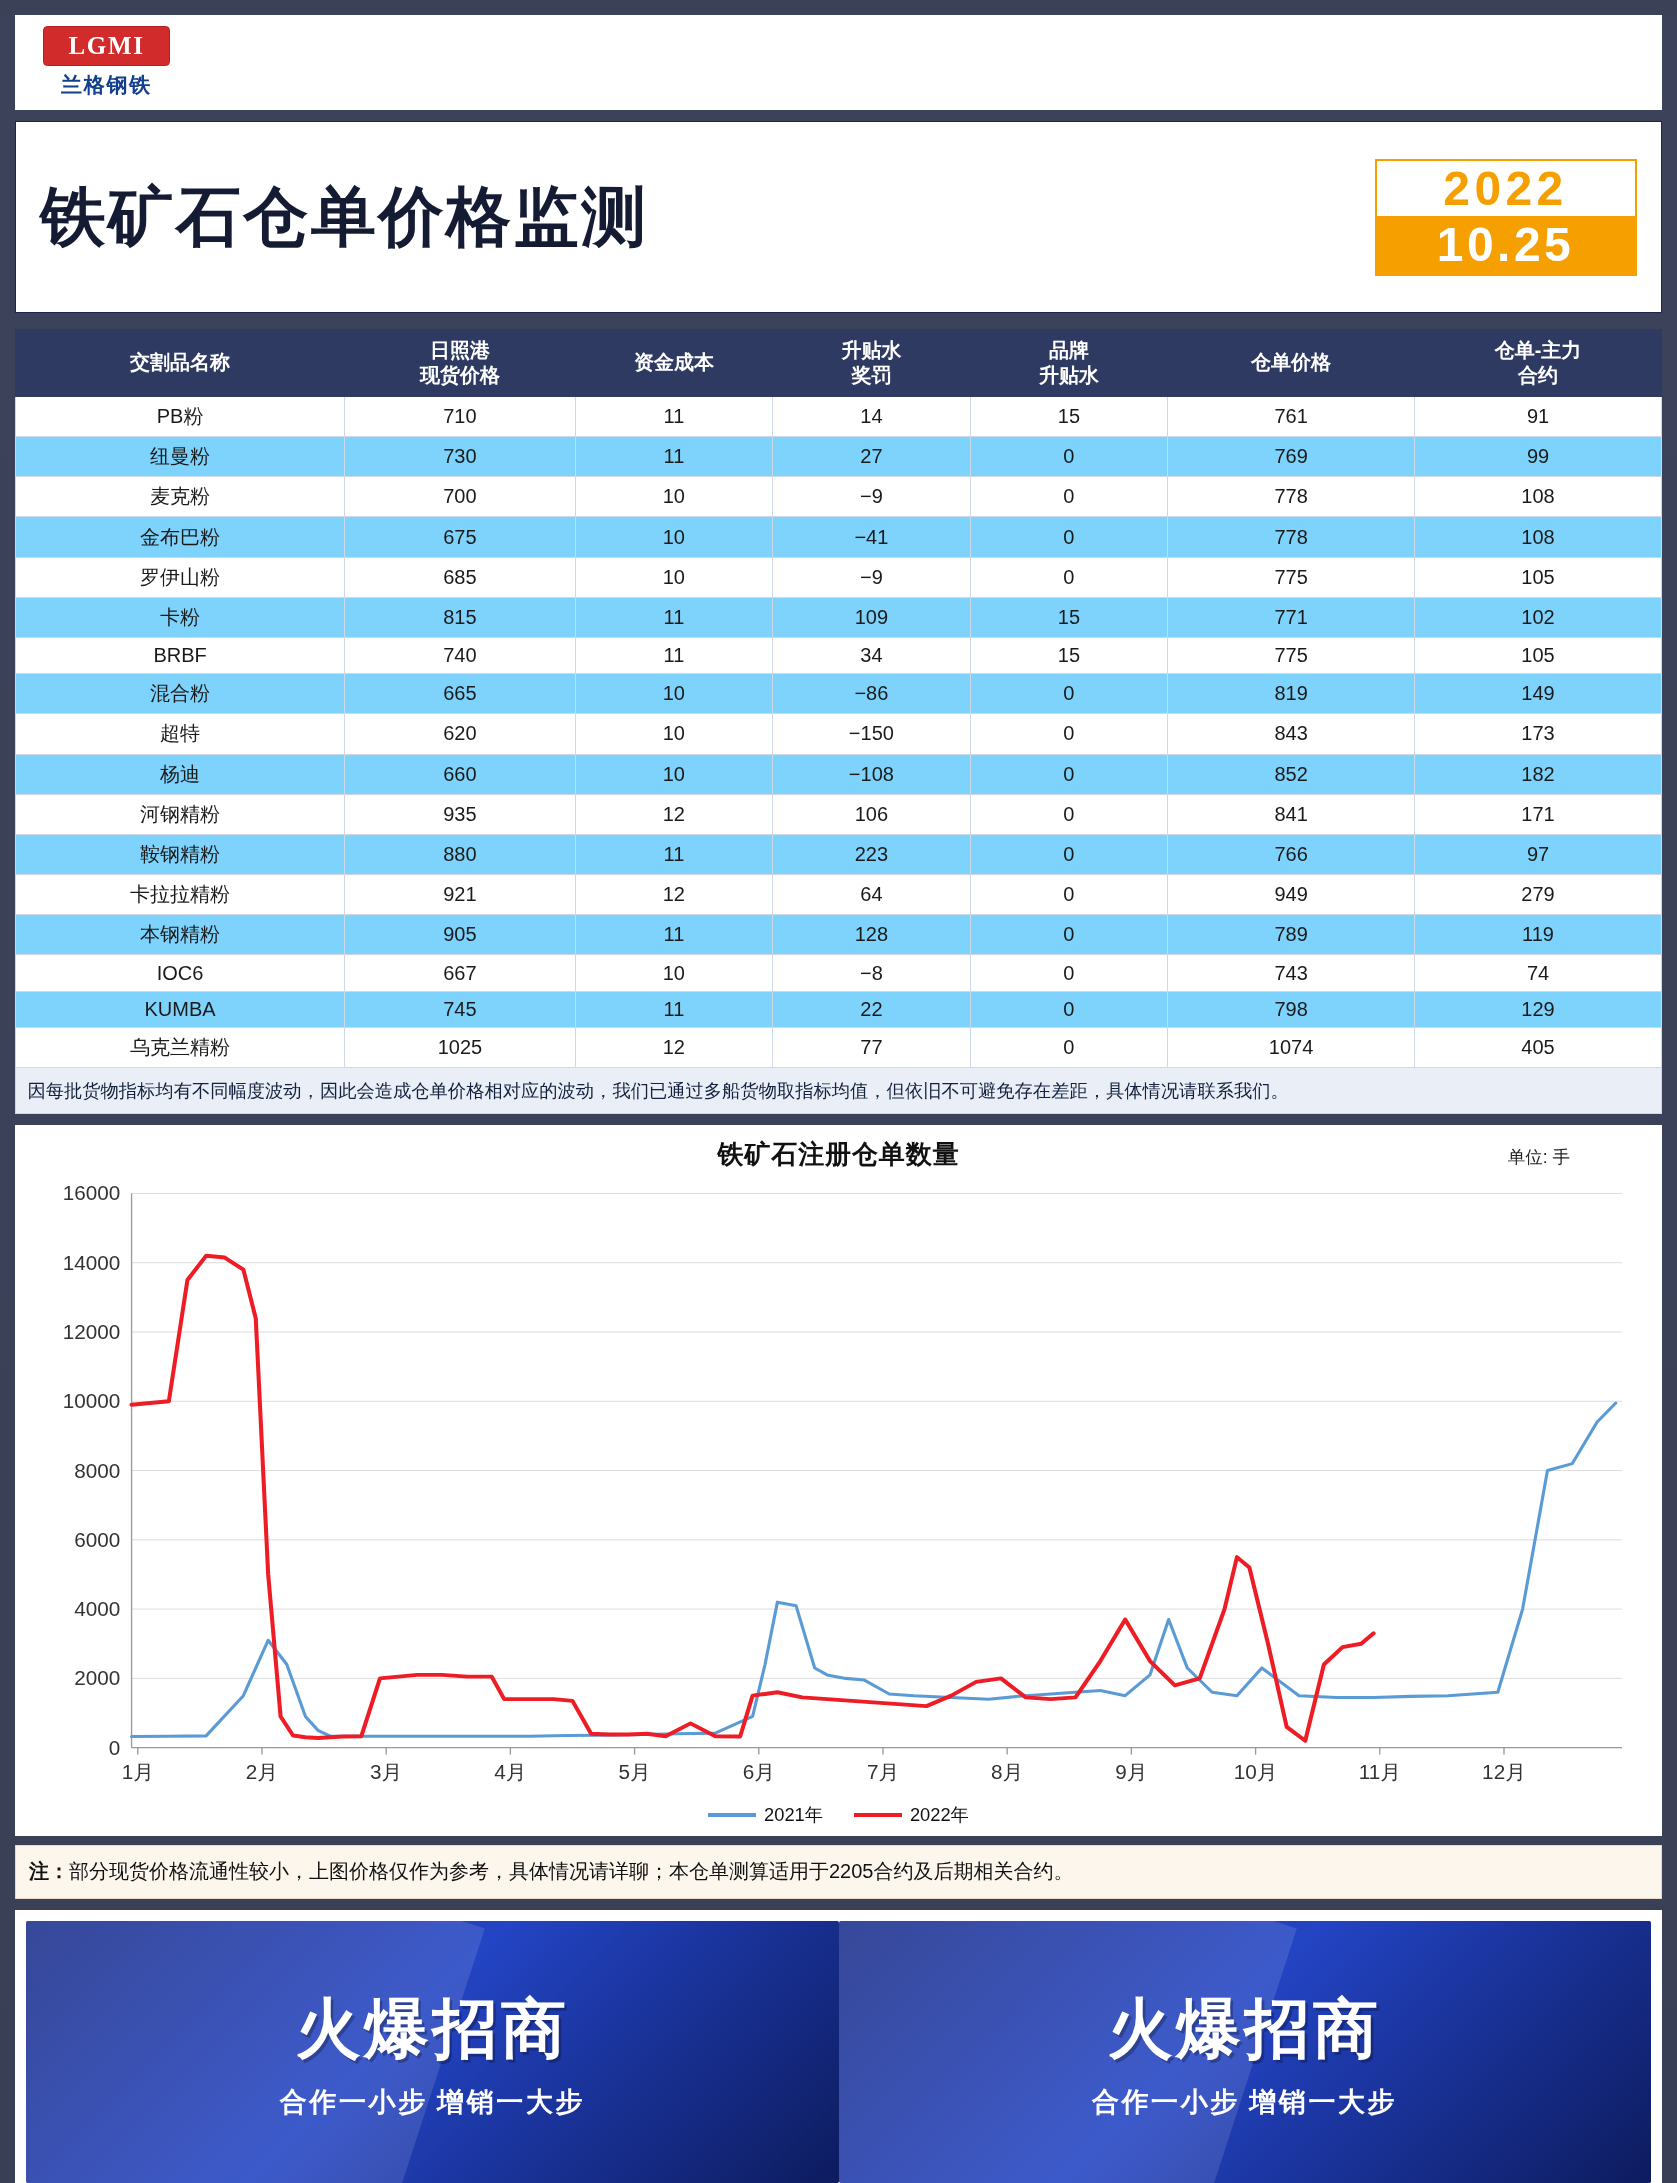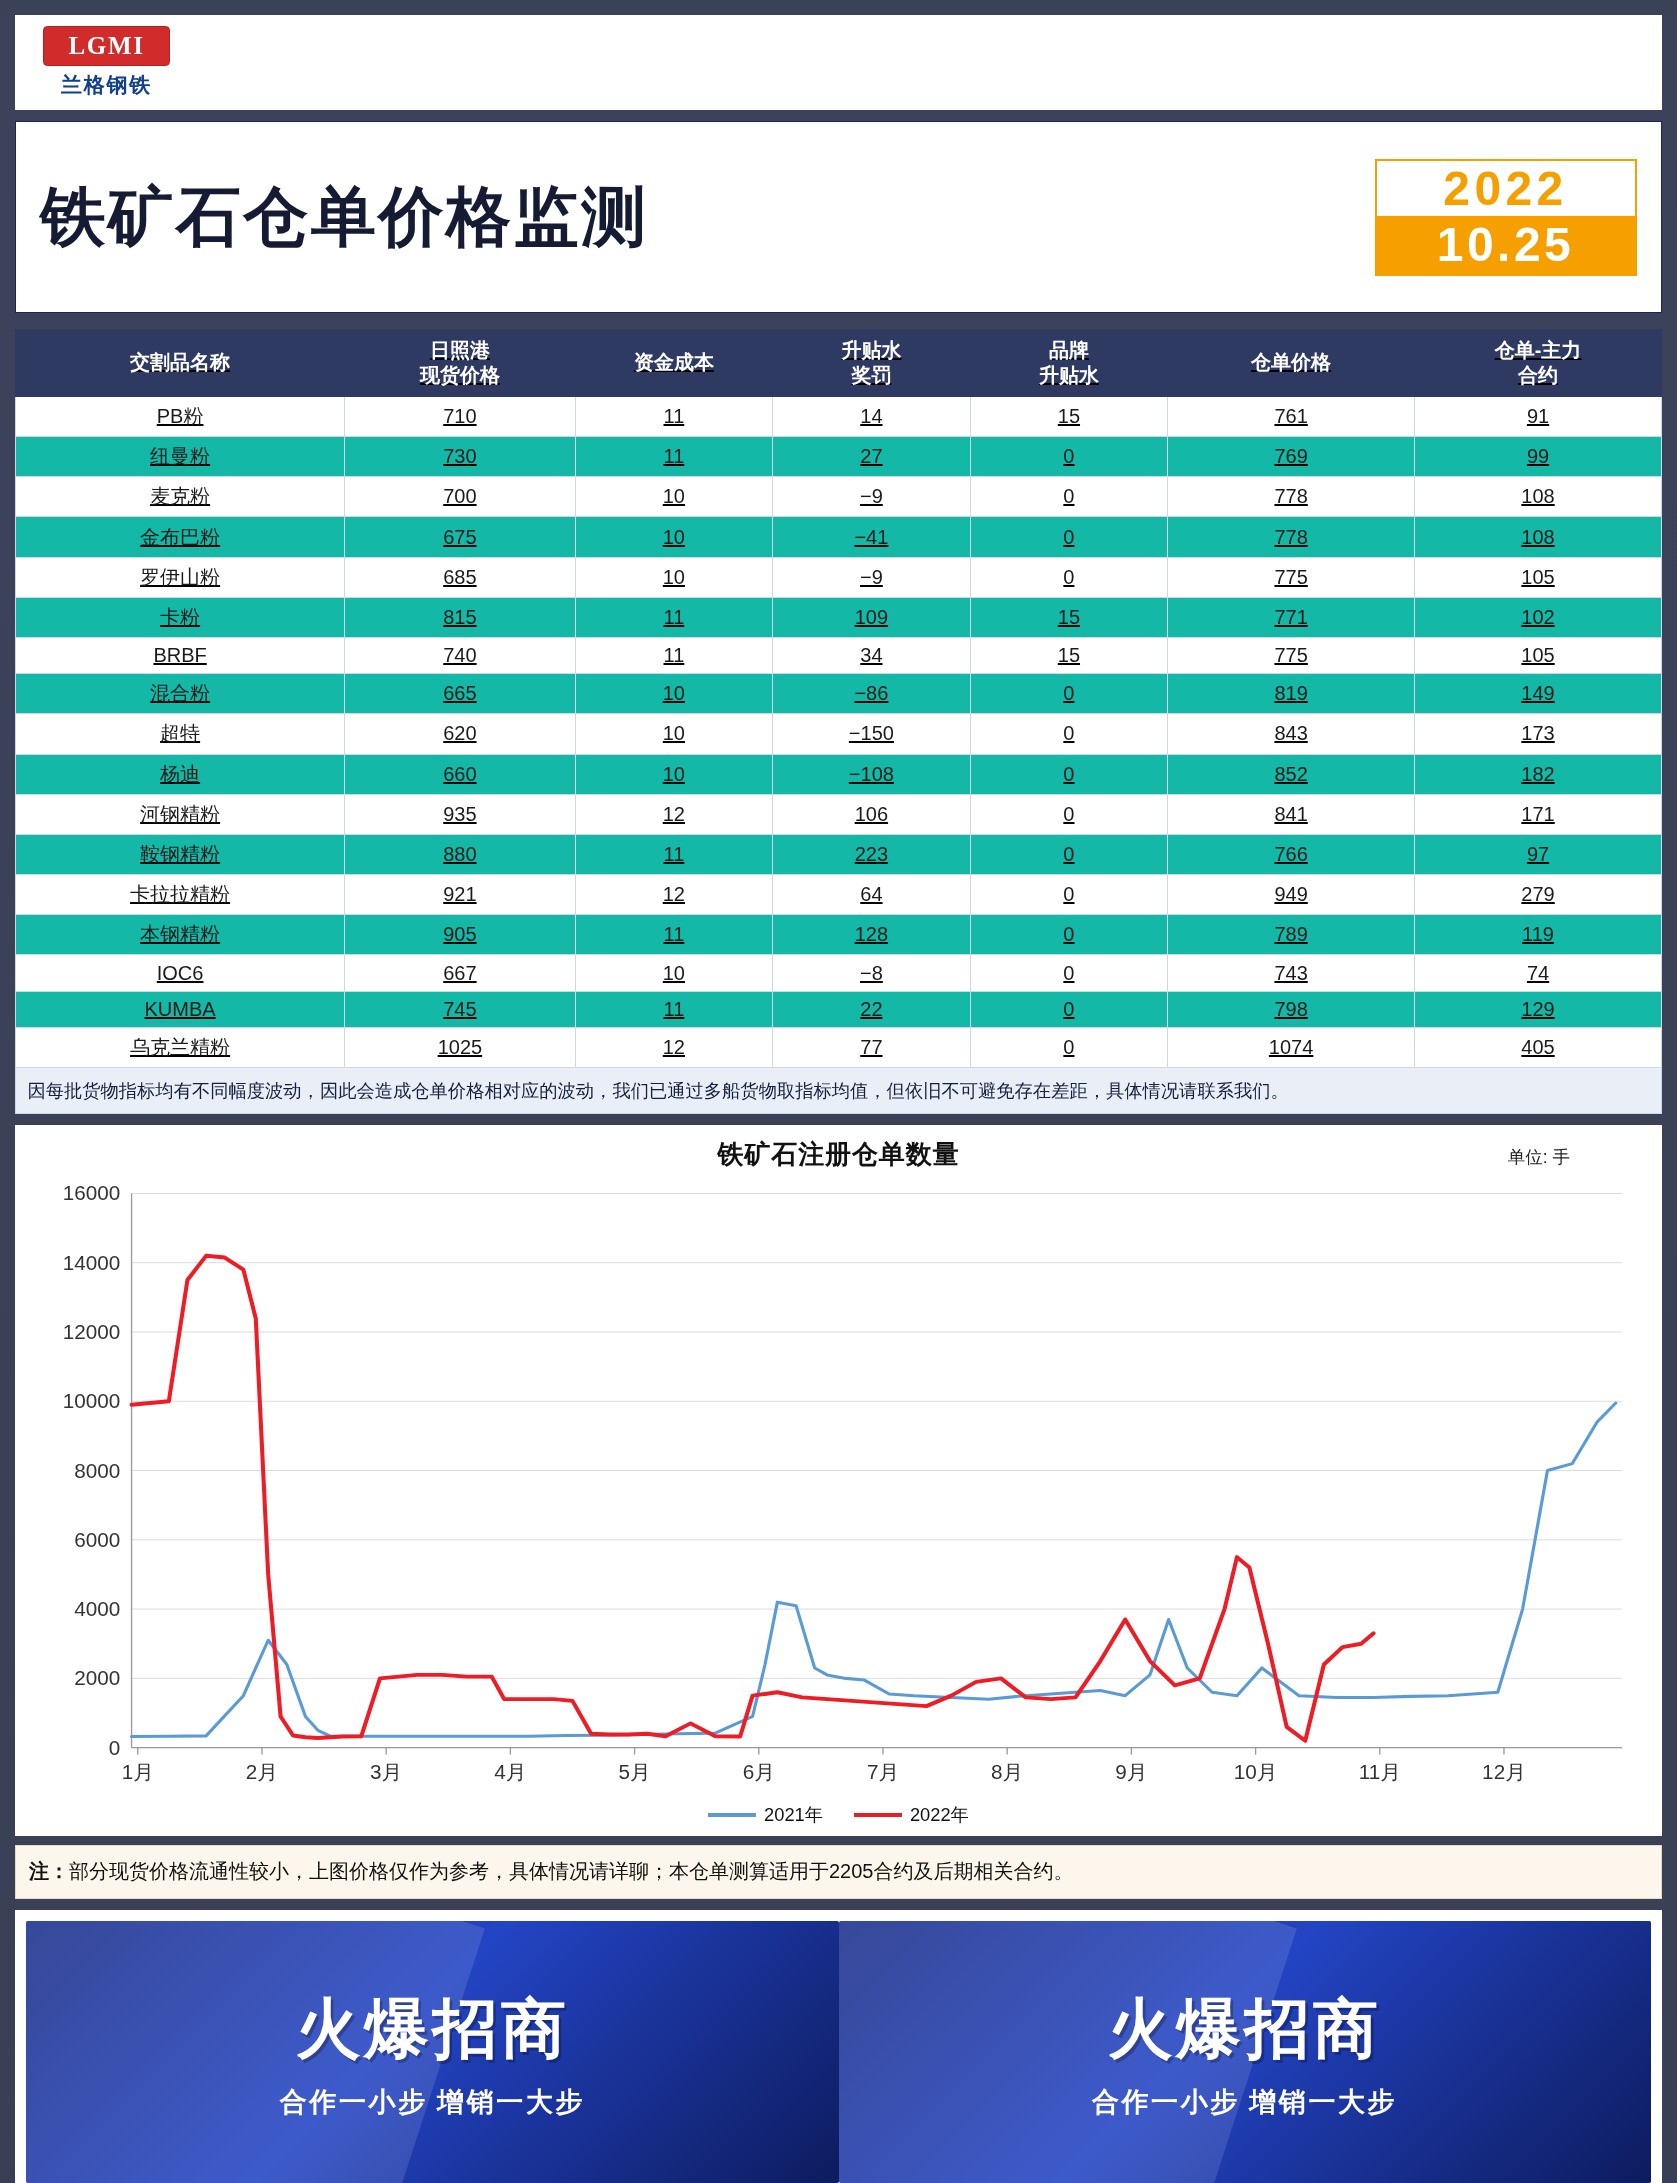--- a/index.html
+++ b/index.html
@@ -75,31 +75,31 @@
     line-height: 1.15; border: 2.6px solid #f5a000; border-bottom:none;
   }
   .date-day {
     background:#f5a000; color:#ffffff; font-size: 48px; font-weight: bold;
     text-align:center; letter-spacing: 3.5px; line-height: 1.2;
     border: 2.6px solid #f5a000; border-top:none;
   }
 
   
   .table-wrap { margin: 15.7px 15px 0 15px; background:#ffffff; padding: 0; }
-  table.data { border-collapse: collapse; width: 100%; text-decoration: underline; }
+  table.data { border-collapse: collapse; width: 100%; }
   table.data th {
     background:#2f3a63; color:#ffffff; font-size: 20px; font-weight: bold;
     padding: 7.9px 2.6px; line-height: 1.25; border: 0.4px solid #2f3a63;
   }
   table.data td {
     font-size: 20px; text-align:center; padding: 6.1px 2.6px; color:#1a1a1a;
     border: 0.4px solid #cfd8e8;
   }
   table.data tr.odd td { background:#ffffff; }
-  table.data tr.even td { background:#14b8a6; }
+  table.data tr.even td { background:#7dd3fc; }
   table.data td.name { font-weight: normal; }
 
   .note-strip {
     margin: 0 15px;
     background:#e9eef7;
     color:#14213d;
     font-size: 18.3px;
     line-height:1.5;
     padding: 8.7px 11.4px;
     border:0.4px solid #cfd8e8;

